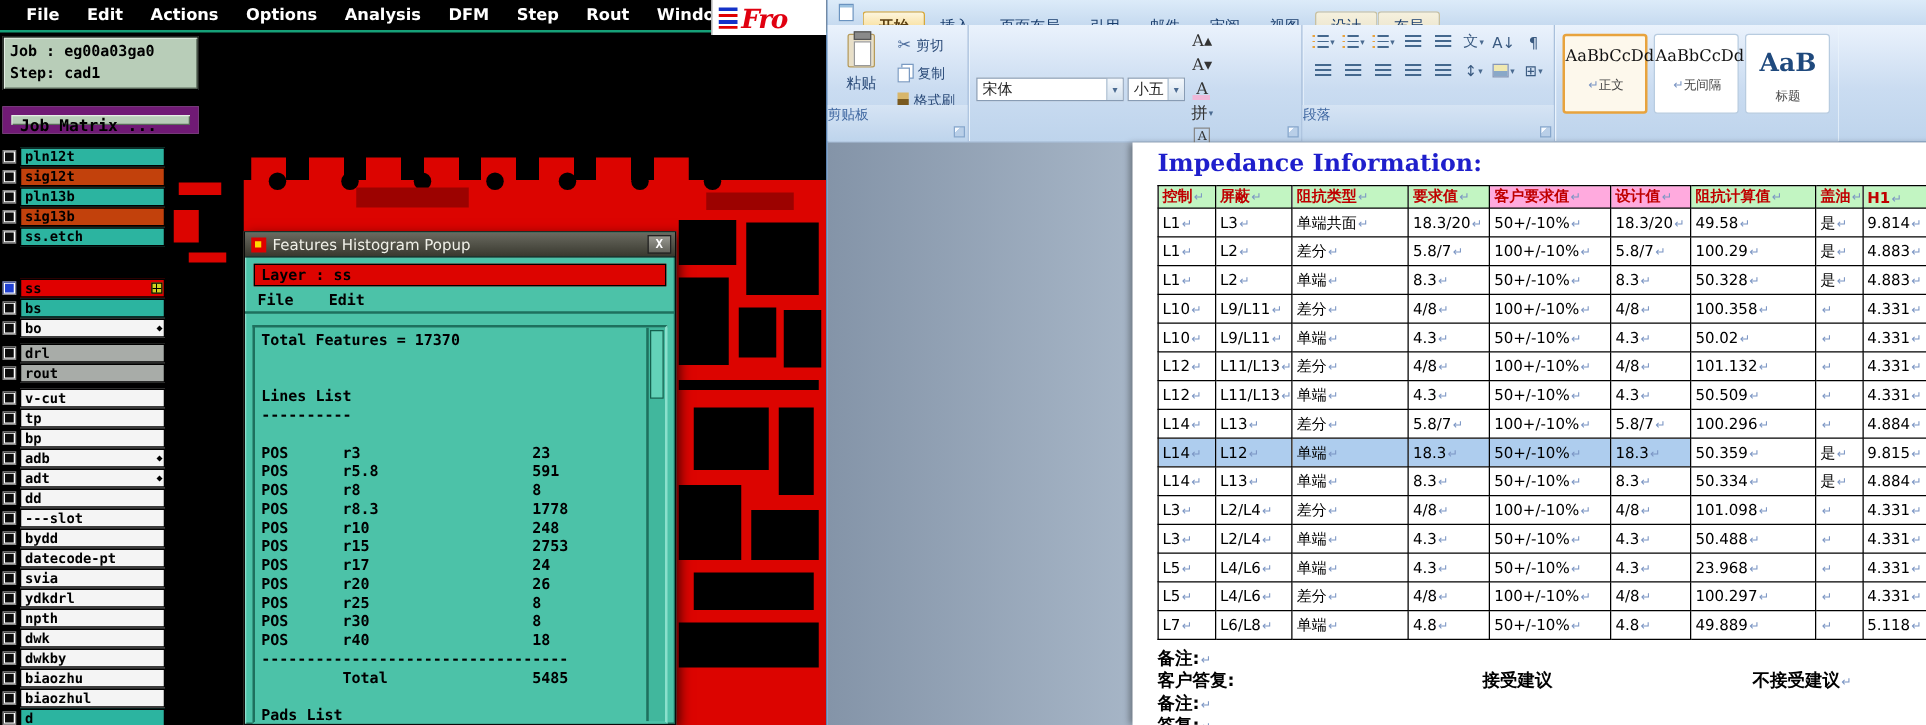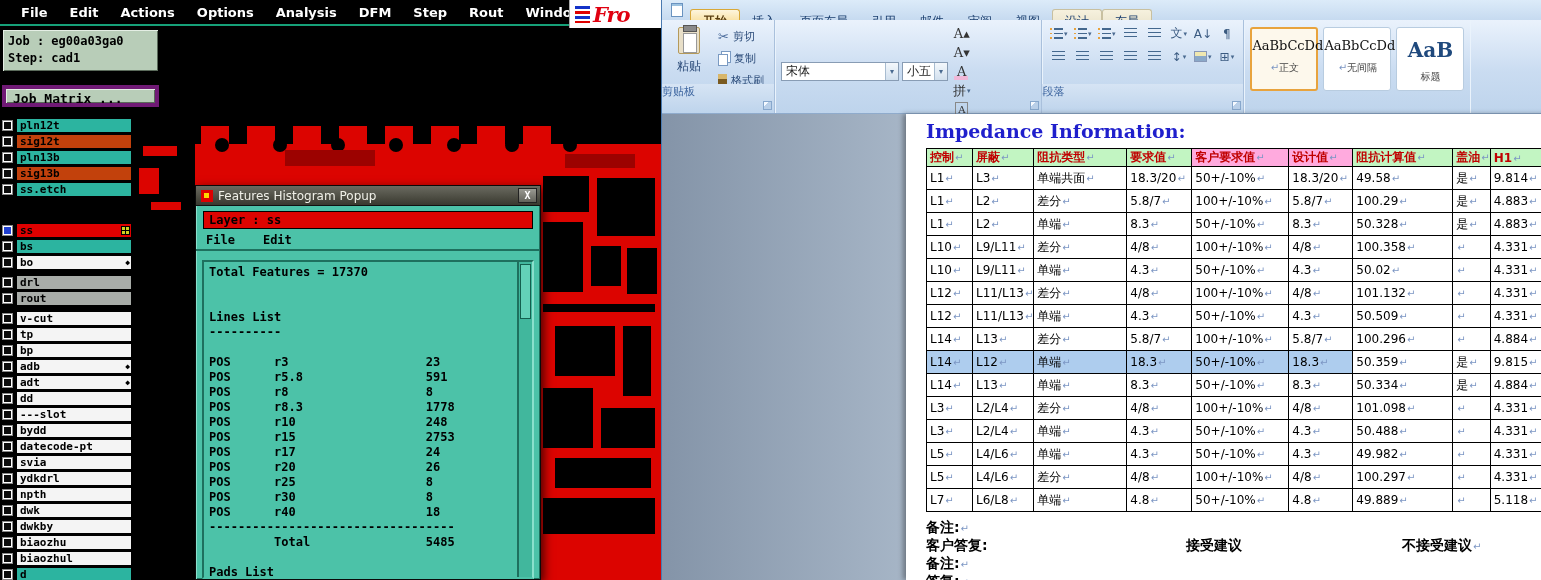--- a/index.html
+++ b/index.html
@@ -8,21 +8,21 @@
 
   
   #cad{position:absolute;left:0;top:0;width:661px;height:580px;background:#000}
   .cad-menubar{position:absolute;left:0;top:0;width:661px;height:26px;background:#000;border-bottom:2px solid #16a078;display:flex;align-items:center;padding-left:10px;z-index:2}
   .cad-menu-item{color:#fff;font:bold 13px "DejaVu Sans",sans-serif;padding:0 11px;cursor:default}
   .cad-logo{position:absolute;right:0;top:0;width:92px;height:28px;background:#fff;display:flex;align-items:center;z-index:3;border-left:1px solid #aaa}
   .logo-bars{width:15px;height:17px;margin:0 3px 0 5px;background:repeating-linear-gradient(180deg,#1432c8 0 3px,#fff 3px 5px,#e00000 5px 8px,#fff 8px 10px)}
   .logo-text{font:italic bold 21px "DejaVu Serif",serif;color:#e00010;letter-spacing:-1px}
 
   .job-box{position:absolute;left:2px;top:29px;width:157px;height:43px;background:#b8cdb8;border:1px solid #000;box-shadow:inset 1px 1px 0 #e4eee4,inset -1px -1px 0 #5a6a5a;padding:3px 5px;font:bold 12px/17px "DejaVu Sans Mono",monospace;color:#000;z-index:2}
-  .job-matrix-btn{position:absolute;left:2px;top:85px;width:157px;height:22px;background:#b8cdb8;border:4px solid #701a75;box-shadow:inset 1px 1px 0 #e4eee4,inset -1px -1px 0 #5a6a5a;font:bold 13px/20px "DejaVu Sans Mono",monospace;color:#000;padding-left:7px;z-index:2}
+  .job-matrix-btn{position:absolute;left:2px;top:85px;width:157px;height:22px;background:#b8cdb8;border:7px solid #701a75;box-shadow:inset 1px 1px 0 #e4eee4,inset -1px -1px 0 #5a6a5a;font:bold 13px/20px "DejaVu Sans Mono",monospace;color:#000;padding-left:7px;z-index:2}
 
   .layer-list{position:absolute;left:2px;top:118px;width:130px;z-index:2}
   .layer-group:nth-child(1){margin-bottom:26px}
   .layer-group:nth-child(2){margin-bottom:5px}
   .layer-group:nth-child(3){margin-bottom:5px}
   .layer-row{display:flex;align-items:center;height:15px;margin-bottom:1px}
   .layer-checkbox{width:11px;height:11px;flex:none;background:#0c0c0c;border:1px solid #888;box-shadow:inset 0 0 0 1px #fff;margin-right:3px}
   .layer-checkbox.sel{background:#2040d0}
   .layer-label{position:relative;flex:1;height:15px;border:1px solid #000;font:bold 11px/13px "DejaVu Sans Mono",monospace;color:#000;padding-left:3px;overflow:hidden;white-space:nowrap}
   .bg-teal{background:#2cb4a0}.bg-yellow{background:#c2410c}.bg-grey{background:#a8aca8}.bg-white{background:#f4f4f4}.bg-red{background:#e00000}
@@ -702,21 +702,21 @@
                 <td><span class="eoc">↵</span></td>
                 <td><span>4.331</span><span class="eoc">↵</span></td>
               </tr>
               <tr>
                 <td><span>L5</span><span class="eoc">↵</span></td>
                 <td><span>L4/L6</span><span class="eoc">↵</span></td>
                 <td><span>单端</span><span class="eoc">↵</span></td>
                 <td><span>4.3</span><span class="eoc">↵</span></td>
                 <td><span>50+/-10%</span><span class="eoc">↵</span></td>
                 <td><span>4.3</span><span class="eoc">↵</span></td>
-                <td><span>49.982</span><span class="eoc">↵</span></td>
+                <td><span>23.968</span><span class="eoc">↵</span></td>
                 <td><span class="eoc">↵</span></td>
                 <td><span>4.331</span><span class="eoc">↵</span></td>
               </tr>
               <tr>
                 <td><span>L5</span><span class="eoc">↵</span></td>
                 <td><span>L4/L6</span><span class="eoc">↵</span></td>
                 <td><span>差分</span><span class="eoc">↵</span></td>
                 <td><span>4/8</span><span class="eoc">↵</span></td>
                 <td><span>100+/-10%</span><span class="eoc">↵</span></td>
                 <td><span>4/8</span><span class="eoc">↵</span></td>

